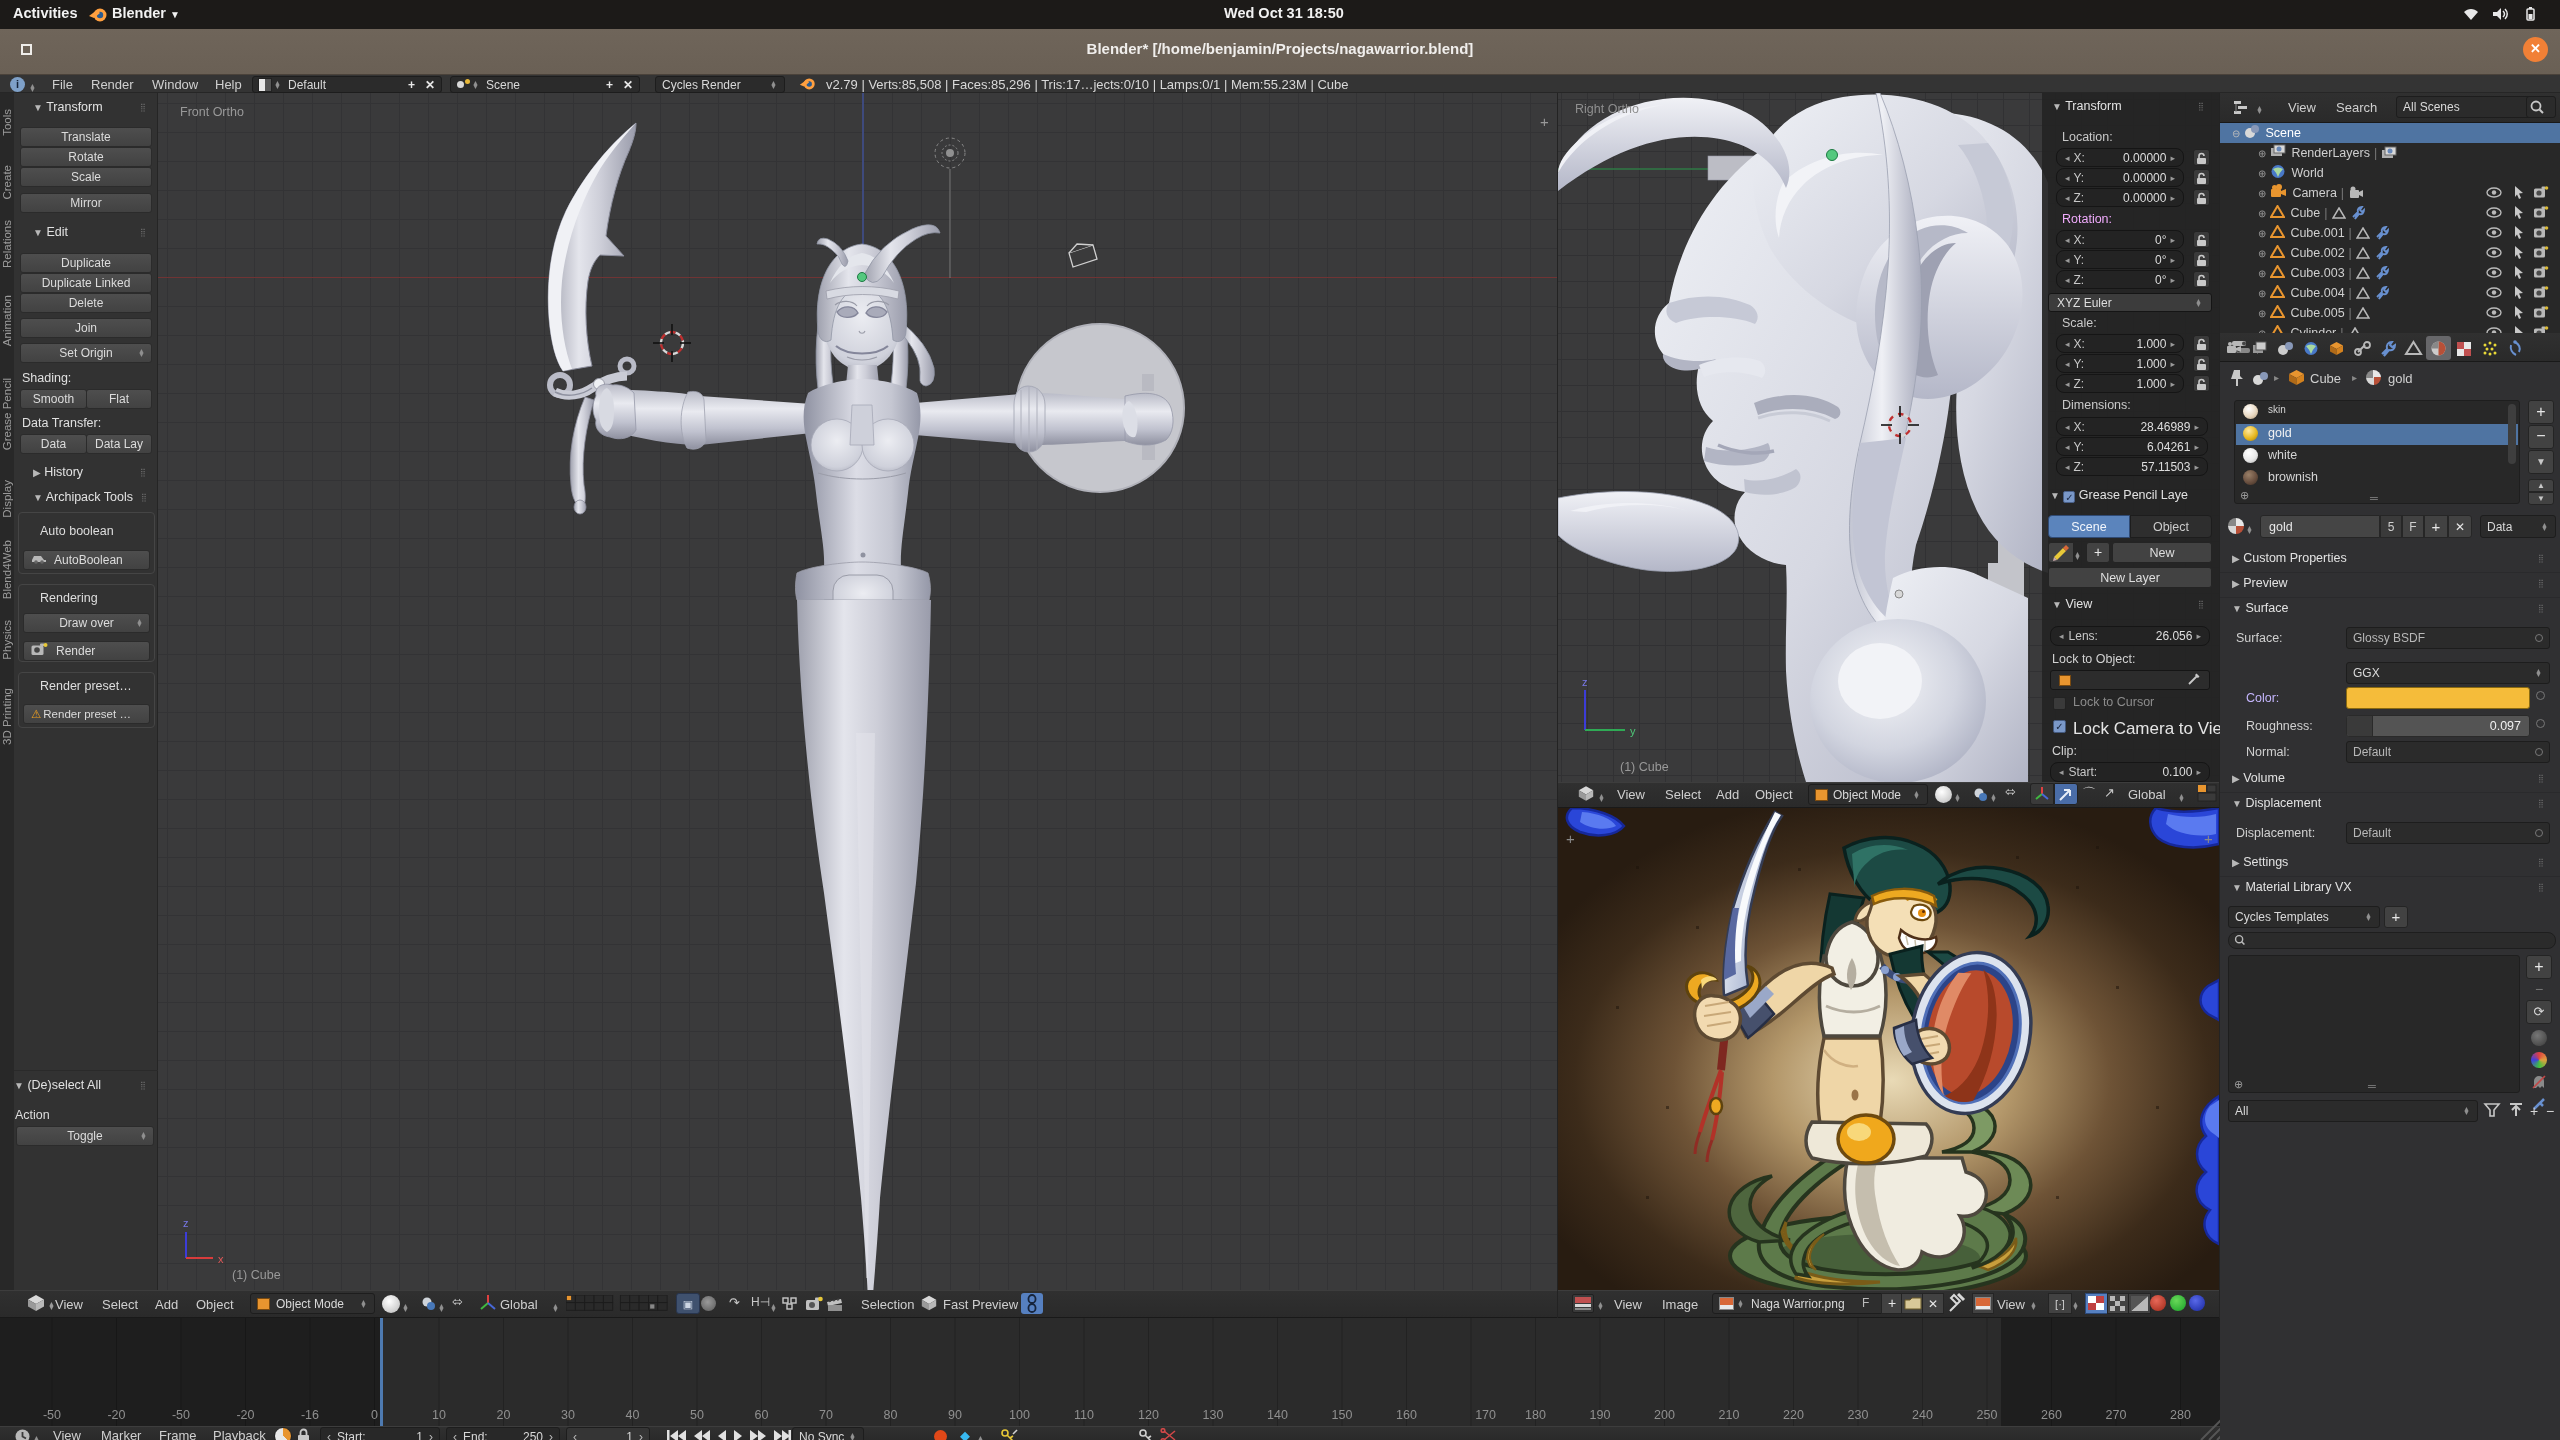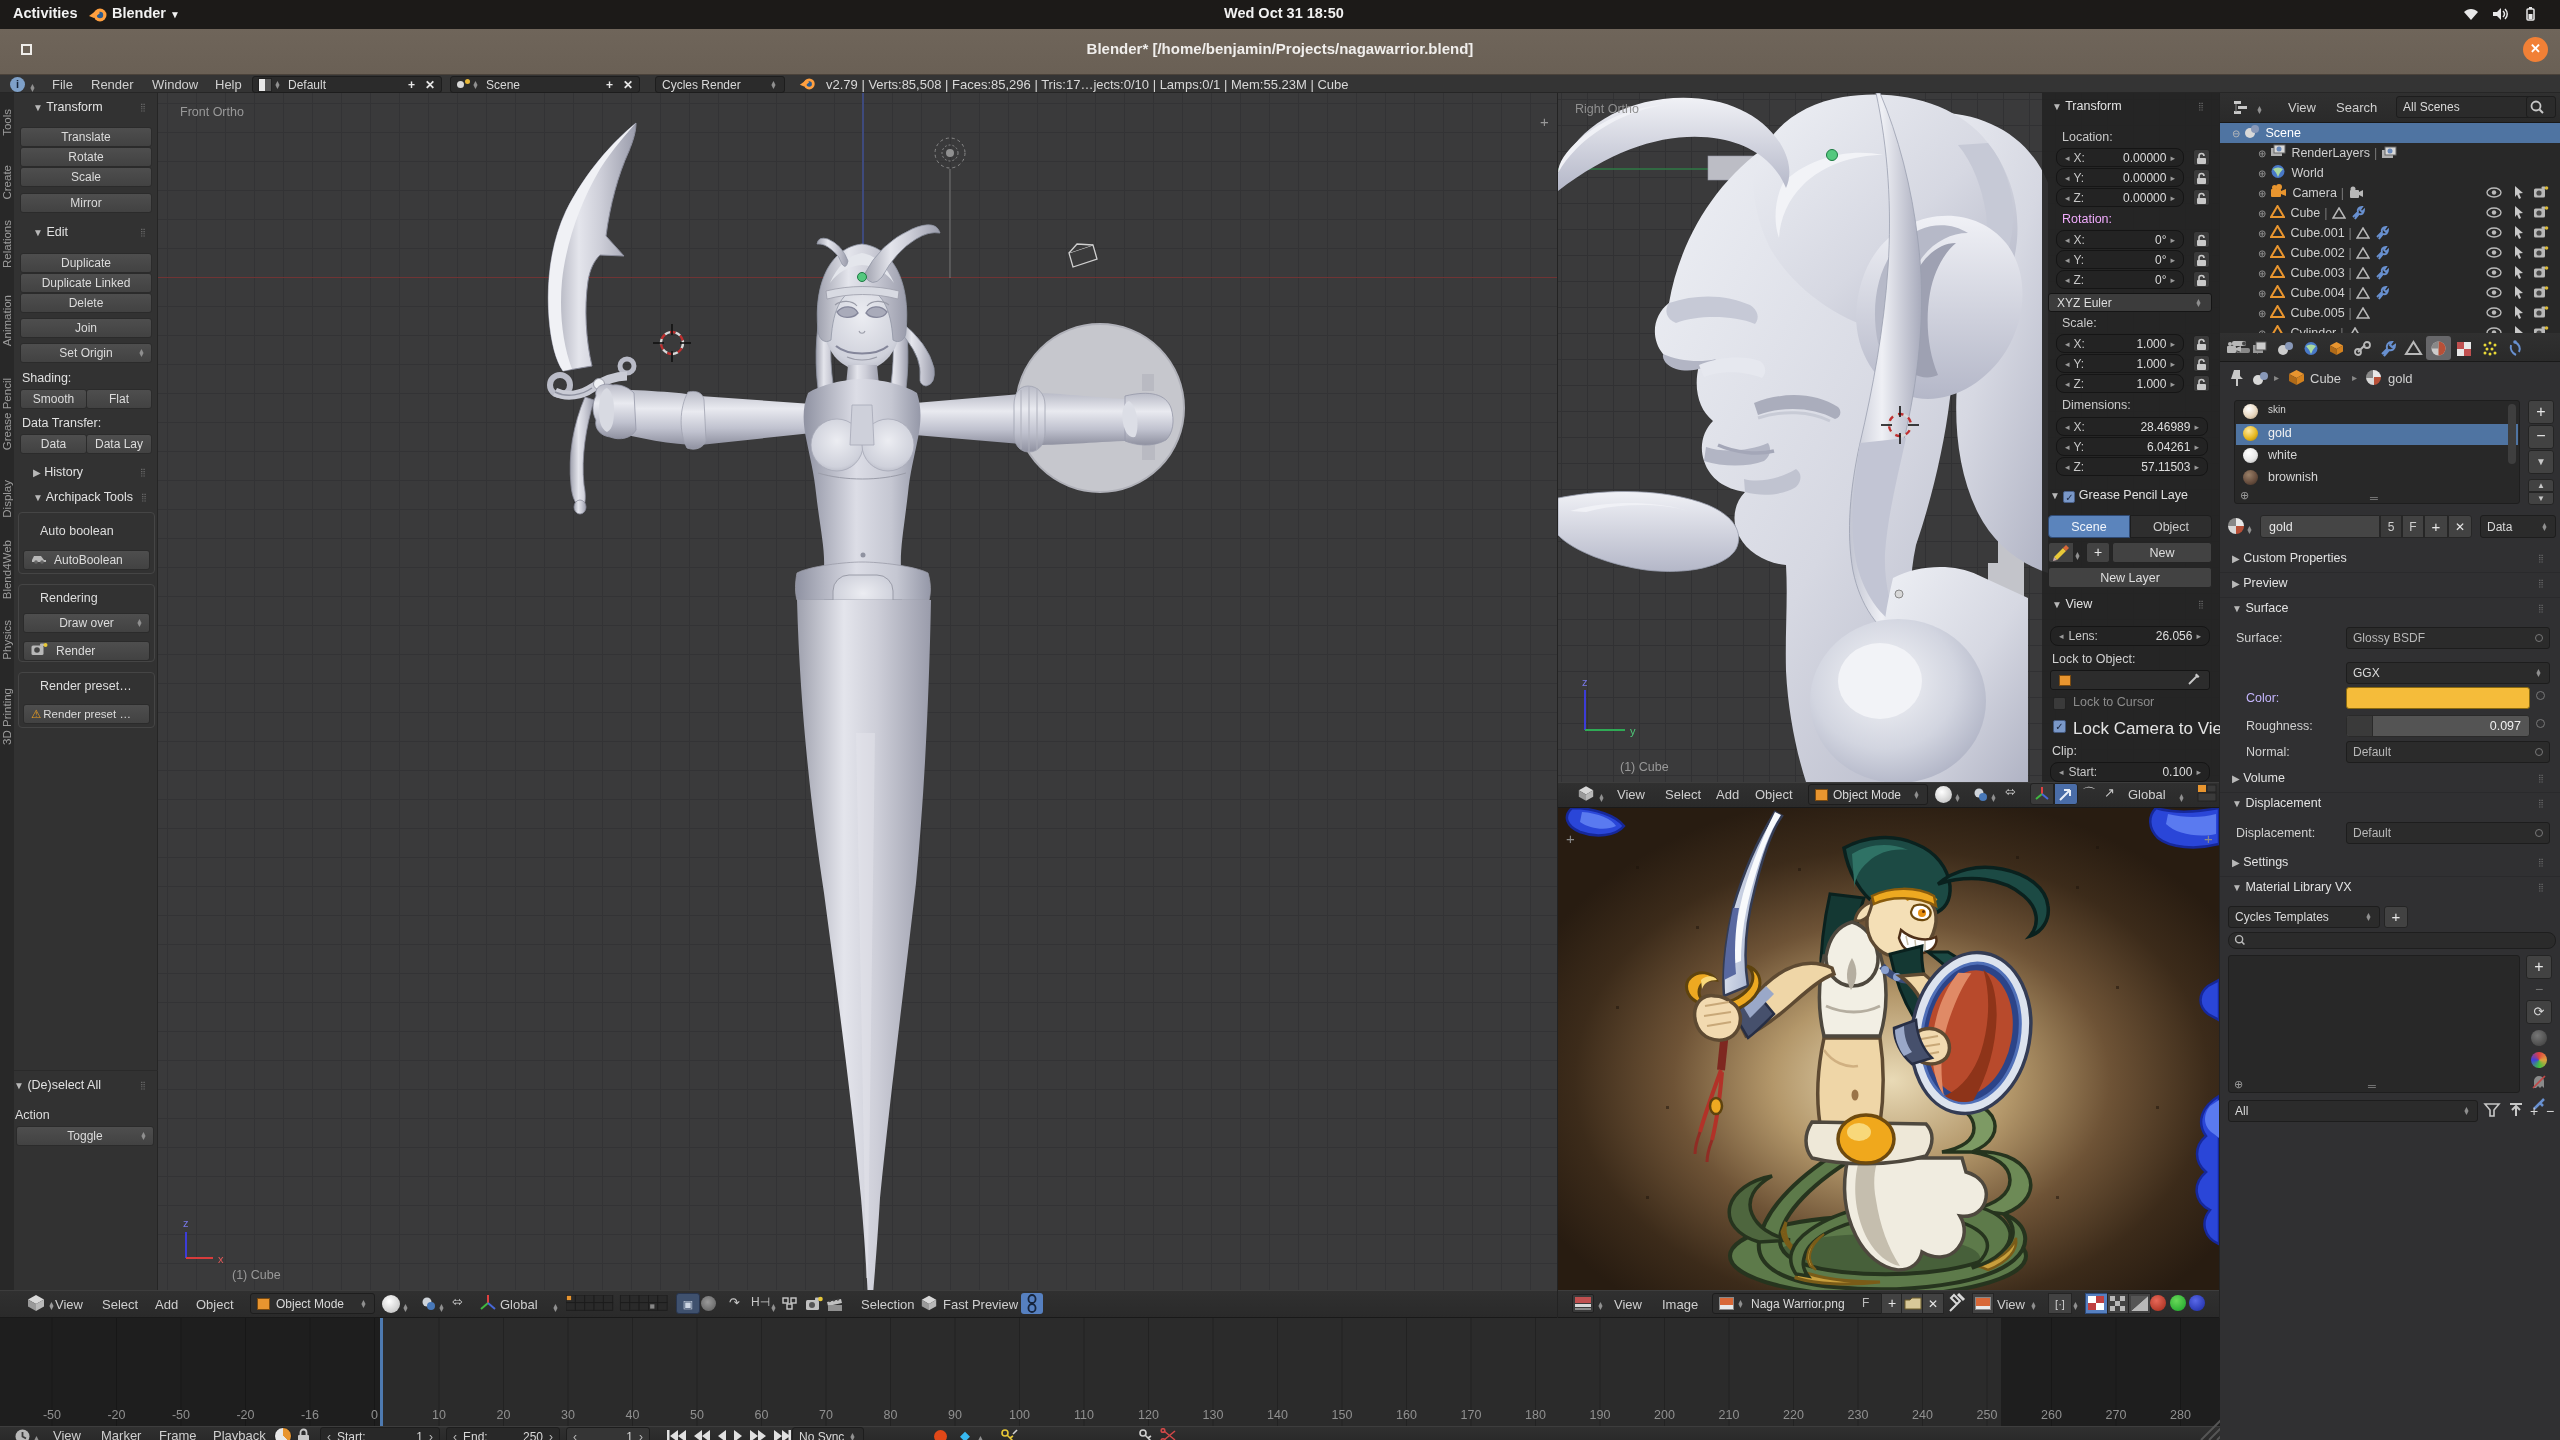--- a/index.html
+++ b/index.html
@@ -392,21 +392,21 @@
     <span style="position:absolute;left:801px;top:2px;width:50px;text-align:center;color:#909090;font-size:12.5px">70</span>
     <span style="position:absolute;left:865.5px;top:2px;width:50px;text-align:center;color:#909090;font-size:12.5px">80</span>
     <span style="position:absolute;left:930px;top:2px;width:50px;text-align:center;color:#909090;font-size:12.5px">90</span>
     <span style="position:absolute;left:994.5px;top:2px;width:50px;text-align:center;color:#909090;font-size:12.5px">100</span>
     <span style="position:absolute;left:1059px;top:2px;width:50px;text-align:center;color:#909090;font-size:12.5px">110</span>
     <span style="position:absolute;left:1123.5px;top:2px;width:50px;text-align:center;color:#909090;font-size:12.5px">120</span>
     <span style="position:absolute;left:1188px;top:2px;width:50px;text-align:center;color:#909090;font-size:12.5px">130</span>
     <span style="position:absolute;left:1252.5px;top:2px;width:50px;text-align:center;color:#909090;font-size:12.5px">140</span>
     <span style="position:absolute;left:1317px;top:2px;width:50px;text-align:center;color:#909090;font-size:12.5px">150</span>
     <span style="position:absolute;left:1381.5px;top:2px;width:50px;text-align:center;color:#909090;font-size:12.5px">160</span>
-    <span style="position:absolute;left:1446px;top:2px;width:50px;text-align:center;color:#909090;font-size:12.5px">170</span>
+    <span style="position:absolute;left:1446px;top:2px;width:50px;text-align:right;color:#909090;font-size:12.5px">170</span>
     <span style="position:absolute;left:1510.5px;top:2px;width:50px;text-align:center;color:#909090;font-size:12.5px">180</span>
     <span style="position:absolute;left:1575px;top:2px;width:50px;text-align:center;color:#909090;font-size:12.5px">190</span>
     <span style="position:absolute;left:1639.5px;top:2px;width:50px;text-align:center;color:#909090;font-size:12.5px">200</span>
     <span style="position:absolute;left:1704px;top:2px;width:50px;text-align:center;color:#909090;font-size:12.5px">210</span>
     <span style="position:absolute;left:1768.5px;top:2px;width:50px;text-align:center;color:#909090;font-size:12.5px">220</span>
     <span style="position:absolute;left:1833px;top:2px;width:50px;text-align:center;color:#909090;font-size:12.5px">230</span>
     <span style="position:absolute;left:1897.5px;top:2px;width:50px;text-align:center;color:#909090;font-size:12.5px">240</span>
     <span style="position:absolute;left:1962px;top:2px;width:50px;text-align:center;color:#909090;font-size:12.5px">250</span>
     <span style="position:absolute;left:2026.5px;top:2px;width:50px;text-align:center;color:#909090;font-size:12.5px">260</span>
     <span style="position:absolute;left:2091px;top:2px;width:50px;text-align:center;color:#909090;font-size:12.5px">270</span>

